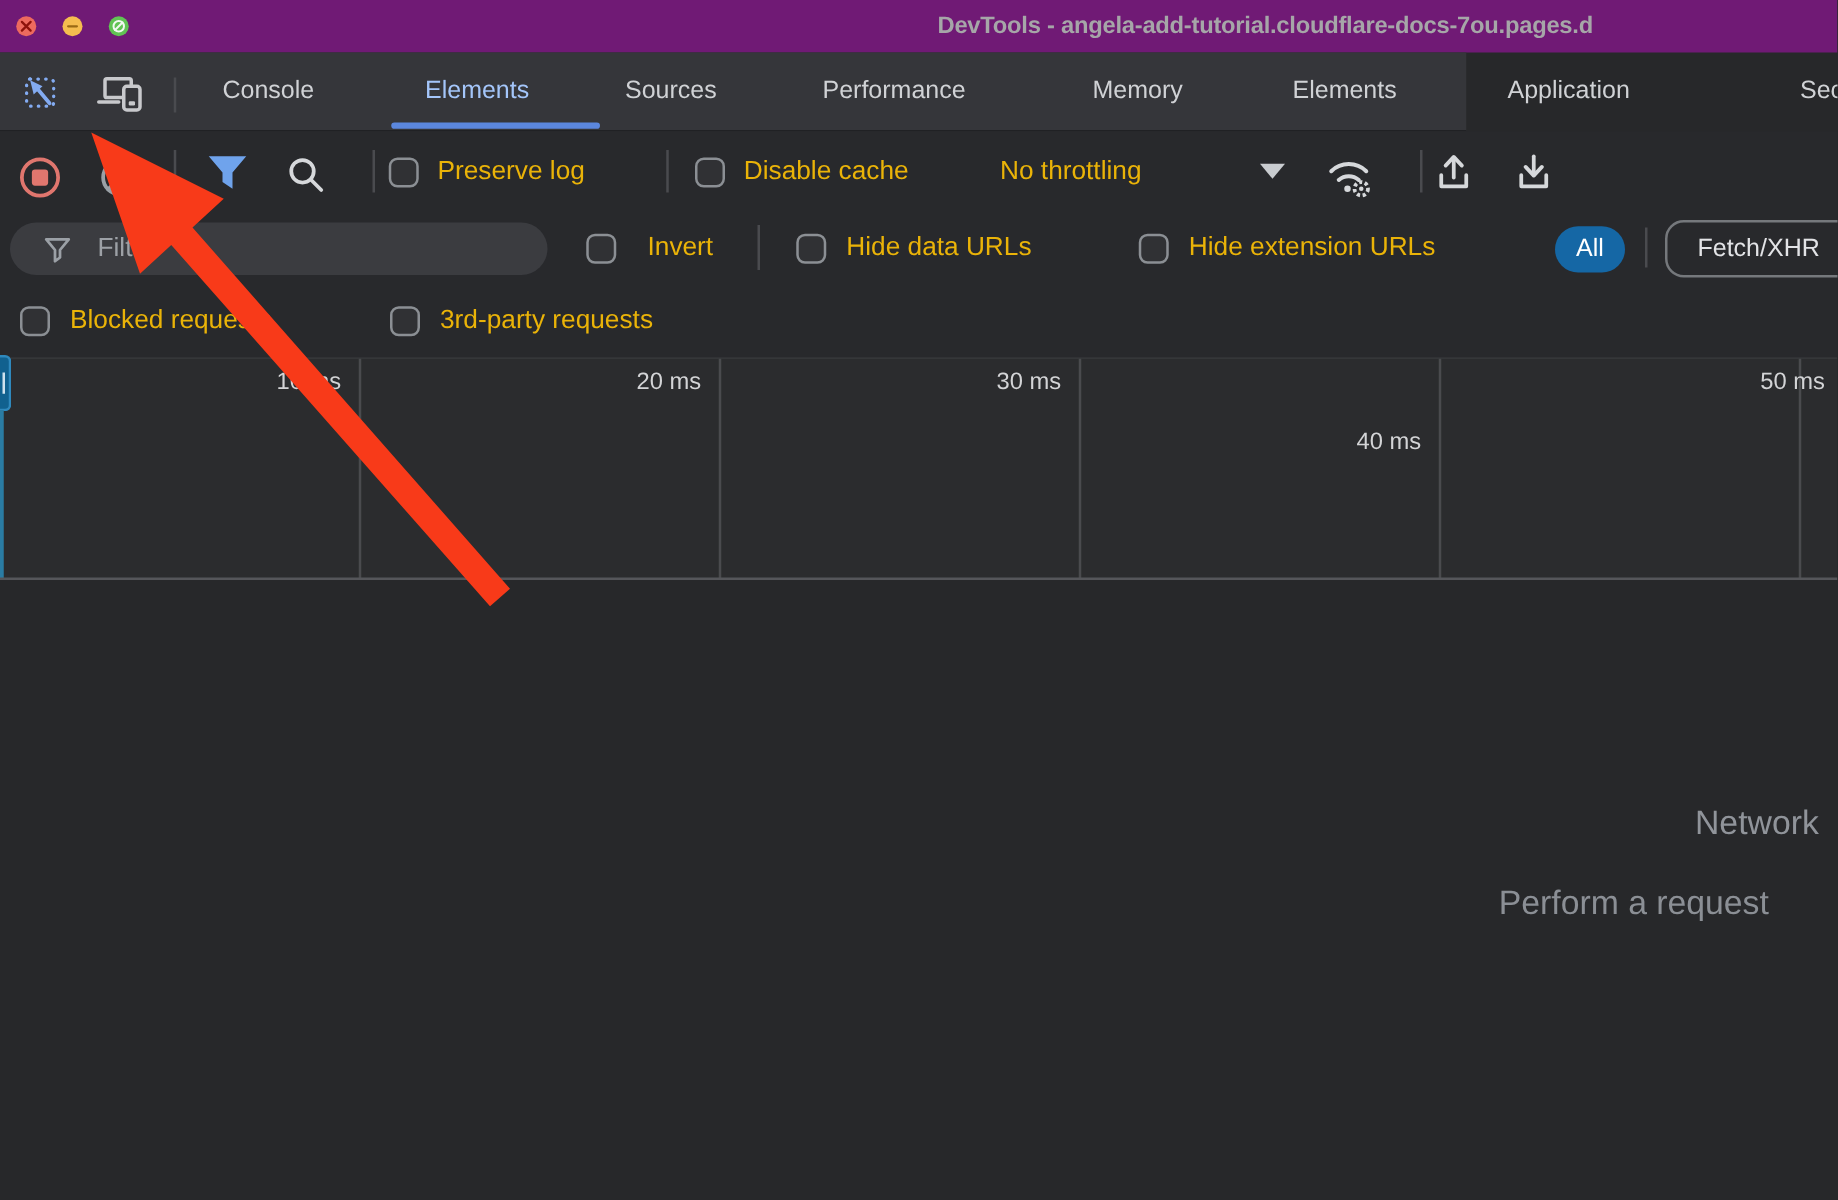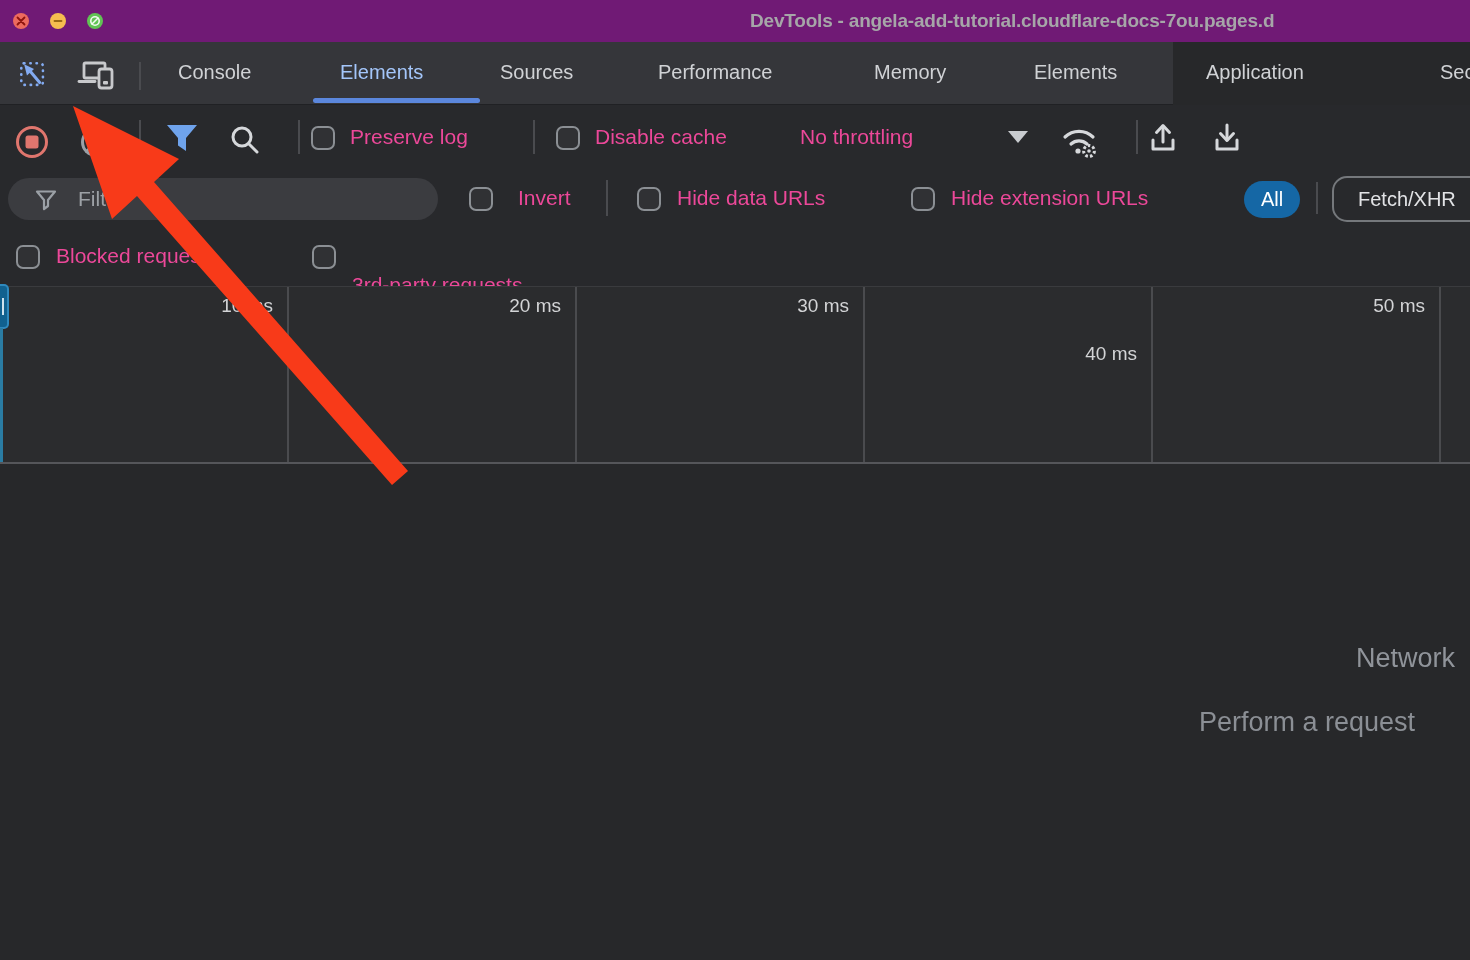--- a/index.html
+++ b/index.html
@@ -24,21 +24,21 @@
   .tabbar { left:0; top:42px; width:1173px; height:63px; background:#35363a; border-bottom:1px solid #202124; }
   .tool-btn { display:flex; align-items:center; justify-content:center; }
   .vsep { width:2px; background:#4a4b4f; }
   .tab { font-size:20px; color:#d0d2d5; top:19px; white-space:nowrap; cursor:default; }
   .tab.active { color:#a4c6fa; }
   .tab-underline { left:313px; top:56px; width:167px; height:5px; background:#5b87dd; border-radius:3px; }
 
   
   .net-toolbar { left:0; top:105px; width:1470px; height:63px; background:#28292c; }
   .check { width:24px; height:24px; border:2.5px solid #8b8f94; border-radius:7px; background:#303134; }
-  .tlabel { font-size:21px; color:#ec4899; white-space:nowrap; }
+  .tlabel { font-size:21px; color:#eab308; white-space:nowrap; }
   .caret { width:0; height:0; border-left:10px solid transparent; border-right:10px solid transparent; border-top:12px solid #c9ccd0; }
 
   
   .filter-row { left:0; top:168px; width:1470px; height:60px; background:#28292c; }
   .filter-pill { left:8px; top:10px; width:430px; height:42px; border-radius:21px; background:#3b3c40; }
   .filter-input {
     position:absolute; left:70px; top:0; width:350px; height:42px;
     background:transparent; border:none; outline:none;
     font-family:"Liberation Sans", sans-serif; font-size:21px; color:#e2e3e6;
   }
@@ -217,35 +217,35 @@
 </div>
 
 <div class="abs options-row">
   <div class="abs" style="left:16px; top:17px;">
       <div class="check"></div>
     </div>
   <span class="abs tlabel" style="left:56px; top:16px;">Blocked requests</span>
   <div class="abs" style="left:312px; top:17px;">
       <div class="check"></div>
     </div>
-  <span class="abs tlabel" style="left:352px; top:16px;margin-top:29px;">3rd-party requests</span>
+  <span class="abs tlabel" style="left:352px; top:16px;">3rd-party requests</span>
 </div>
 
 <div class="abs timeline">
   <div class="abs tl-divider" style="left:287px;"></div>
   <div class="abs tl-divider" style="left:575px;"></div>
   <div class="abs tl-divider" style="left:863px;"></div>
   <div class="abs tl-divider" style="left:1151px;"></div>
   <div class="abs tl-divider" style="left:1439px;"></div>
 
   <div class="abs tl-label" style="left:153px;">10 ms</div>
   <div class="abs tl-label" style="left:441px;">20 ms</div>
   <div class="abs tl-label" style="left:729px;">30 ms</div>
   <div class="abs tl-label" style="left:1017px;margin-top:48px;">40 ms</div>
-  <div class="abs tl-label" style="left:1305px;">50 ms</div>
+  <div class="abs tl-label" style="left:1340px;">50 ms</div>
 
   <div class="abs brush-handle">
       <div class="brush-stripe"></div>
     </div>
   <div class="abs brush-line"></div>
 </div>
 <div class="abs tl-bottom"></div>
 
 <div class="abs empty-line1">Network</div>
 <div class="abs empty-line2">Perform a request</div>

